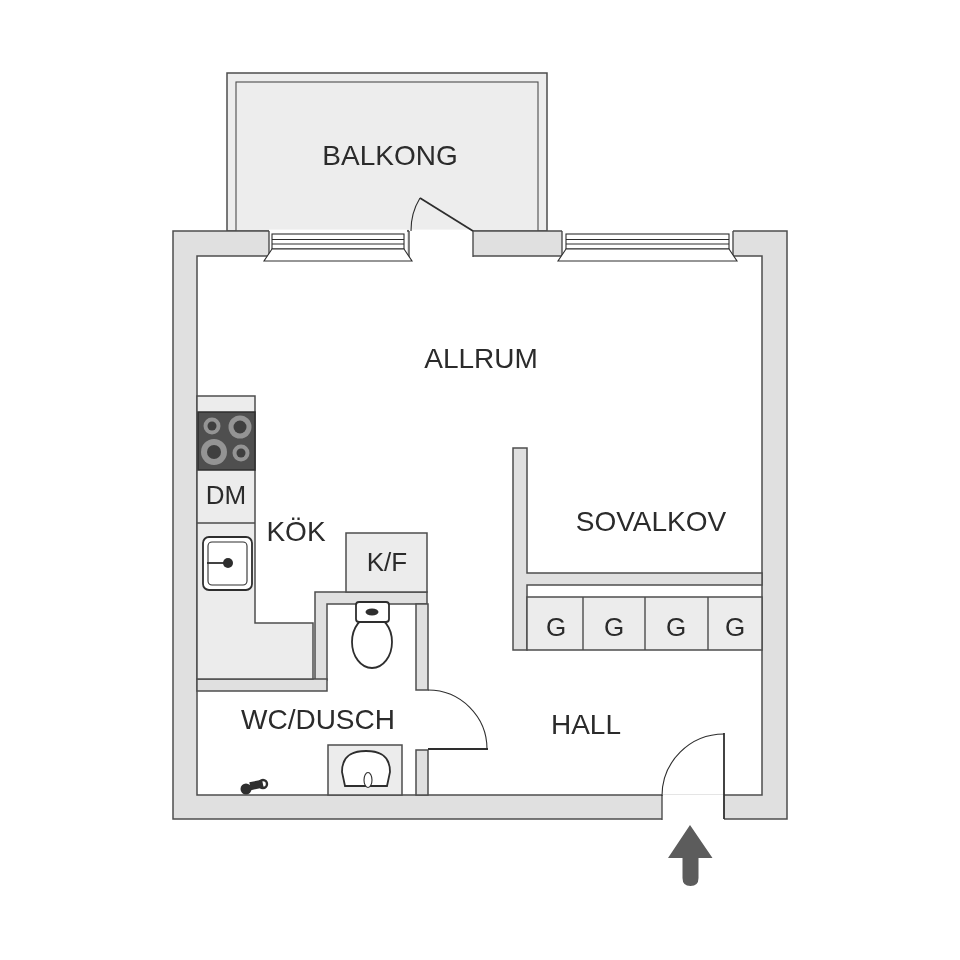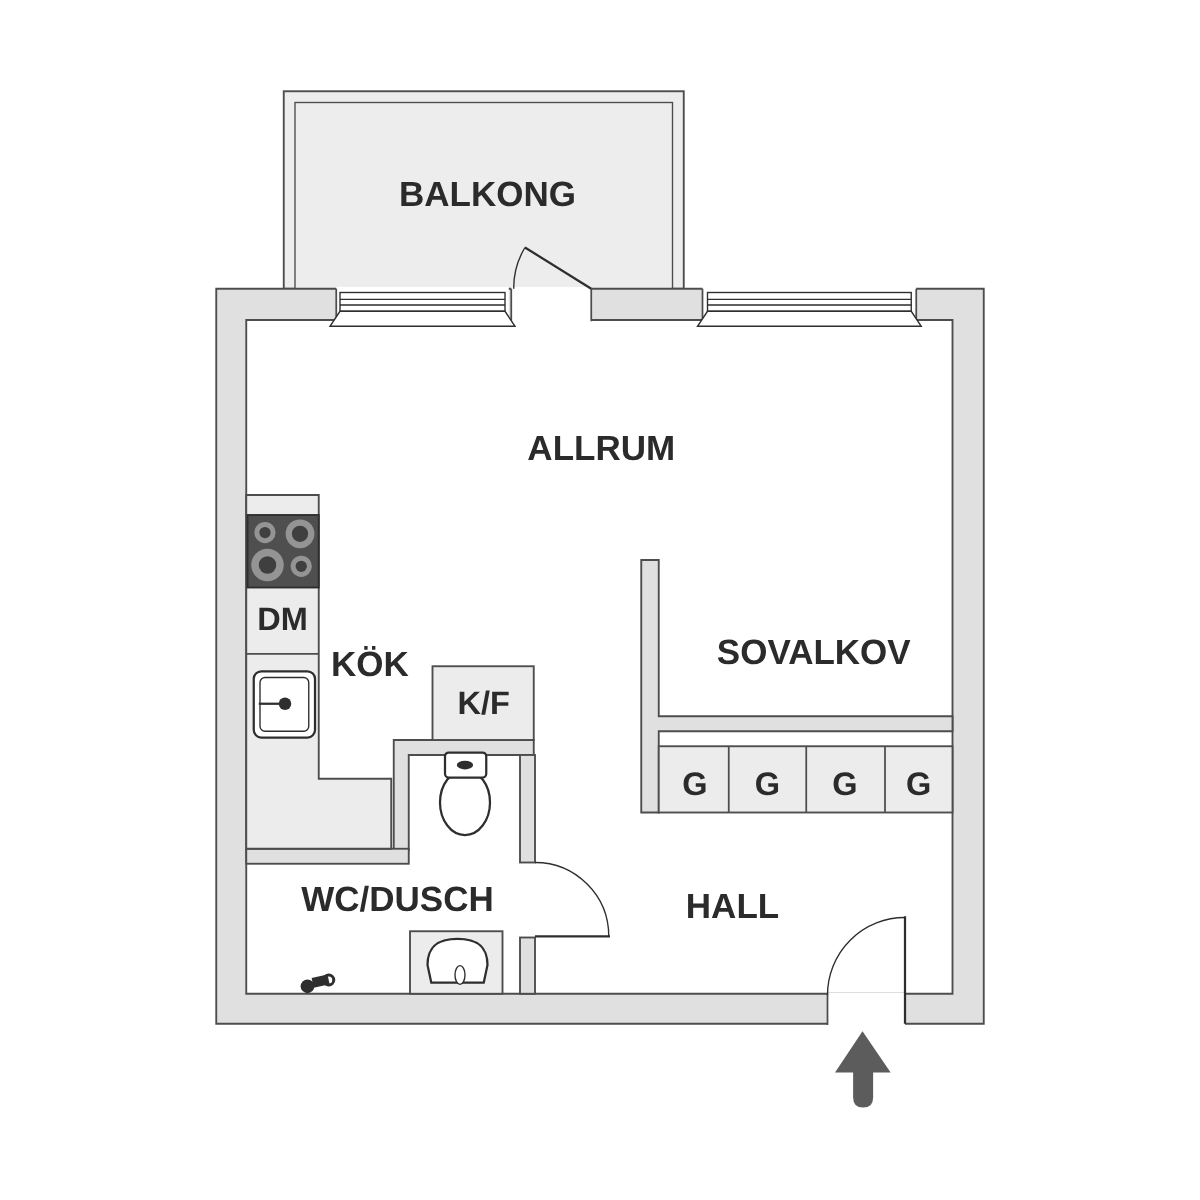--- a/index.html
+++ b/index.html
@@ -1,16 +1,16 @@
 <!DOCTYPE html>
 <html style="--wall-fill: #e0e0e0; --balcony-fill: #ededed; --furniture-fill: #ececec; --floor: #ffffff; --line: #4d4d4d; --fixture-line: #2e2e2e; --stove-fill: #4f4f4f; --burner-ring: #949494; --burner-center: #3f3f3f; --arrow: #5c5c5c; --text: #2b2b2b;"><head>
 <meta charset="utf-8">
 <style>
   html,body{margin:0;padding:0;background:#ffffff;}
-  .stage{position:relative;width:889px;height:960px;background:#ffffff;overflow:hidden;font-weight:bold;}
+  .stage{position:relative;width:889px;height:960px;background:#ffffff;overflow:hidden;}
   svg{position:absolute;left:0;top:0;}
   .wall{fill:var(--wall-fill);stroke:var(--line);stroke-width:1.5;}
   .ring{fill-rule:evenodd;}
   .gap{fill:var(--floor);stroke:none;}
   .jamb{stroke:var(--line);stroke-width:1.4;fill:none;}
   .furn{fill:var(--furniture-fill);stroke:var(--line);stroke-width:1.5;}
   .balc{fill:var(--balcony-fill);stroke:var(--line);stroke-width:1.5;}
   .fixture{fill:var(--floor);stroke:var(--fixture-line);stroke-width:1.8;}
   .fixline{fill:none;stroke:var(--fixture-line);stroke-width:1.8;}
   .thin{stroke-width:1.1;}

